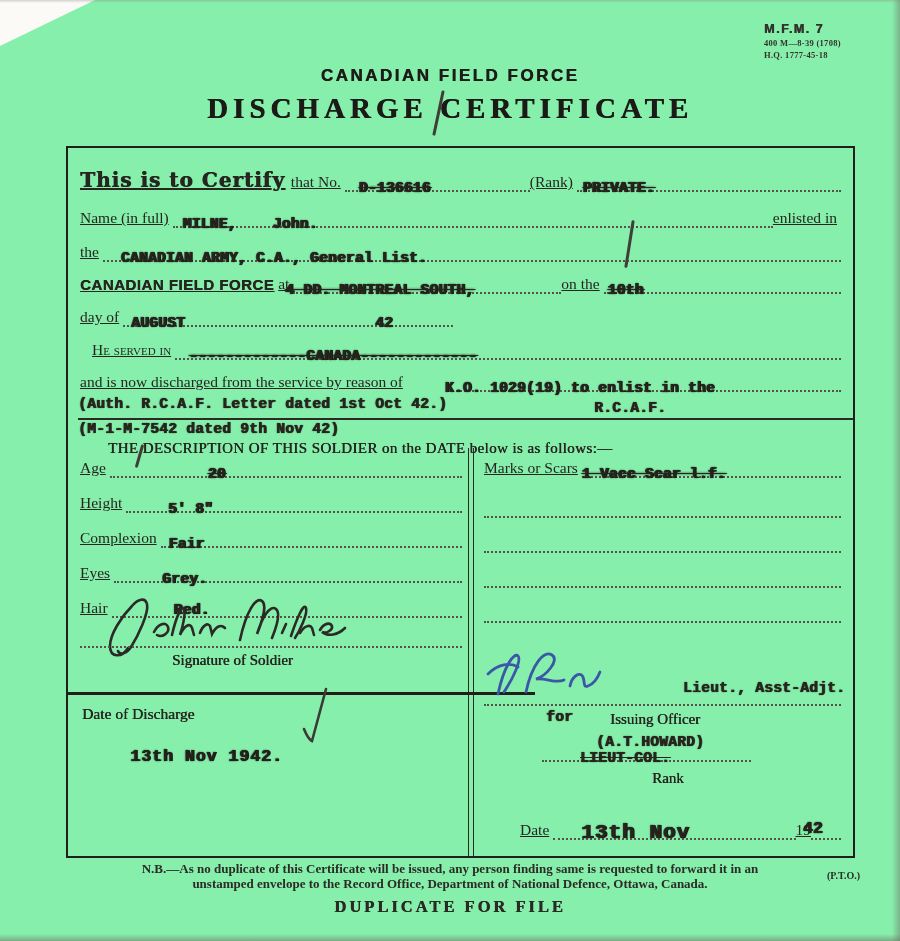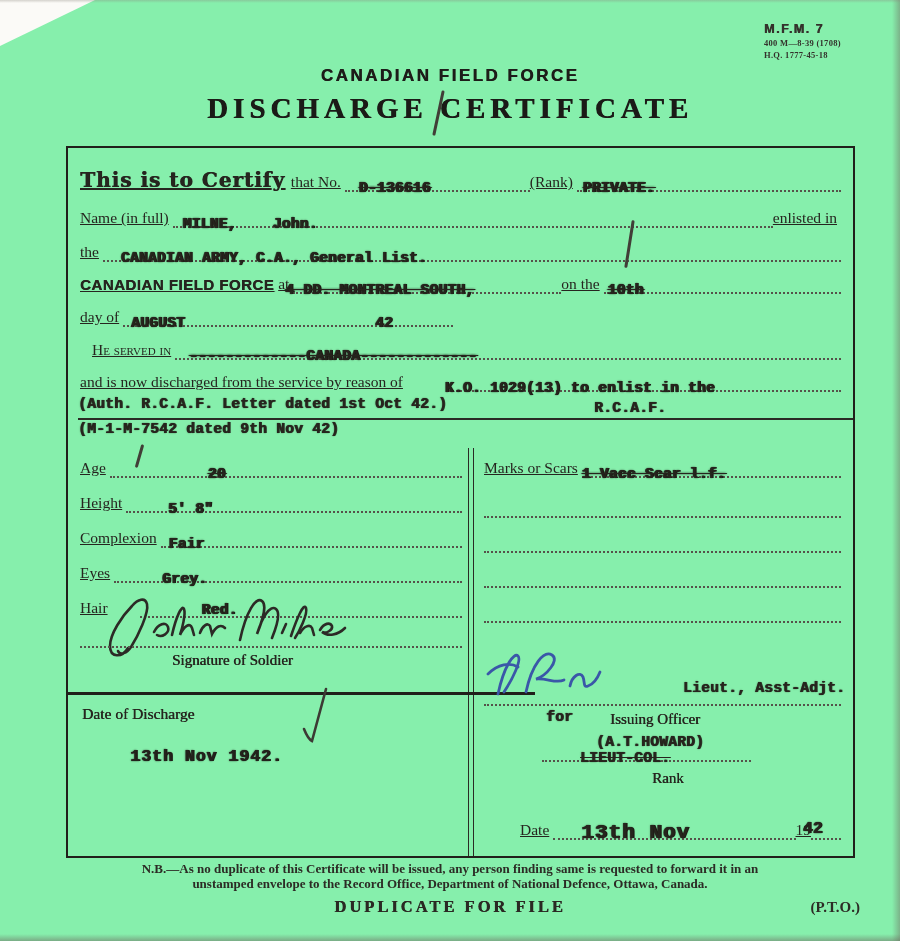--- a/index.html
+++ b/index.html
@@ -71,21 +71,21 @@
   .db-date{position:absolute;left:62px;top:52px;font-family:"Liberation Mono",monospace;
         font-weight:bold;font-size:16.5px;letter-spacing:1px;color:#23221c;
         text-shadow:1.2px 0 0 #1e1c16,0 0 1.6px rgba(30,28,22,.95);}
 
   .tick{position:absolute;width:2.5px;background:#413e37;border-radius:2px;}
 
   .nb{position:absolute;top:861px;left:55px;right:55px;text-align:center;
         font-size:13px;font-weight:bold;color:#2c2b25;line-height:1.18;}
   .dup{position:absolute;top:897px;left:0;right:0;text-align:center;font-size:16.5px;
         font-weight:bold;letter-spacing:3px;color:#2a2923;text-shadow:.5px 0 0 #2a2923;}
-  .pto{position:absolute;top:899px;right:40px;font-size:15px;font-weight:bold;color:#2c2b25;}
+  .pto{position:absolute;top:870px;right:40px;font-size:10px;font-weight:bold;color:#2c2b25;}
 
   svg.sig{position:absolute;}
 </style>
 </head>
 <body>
 
 <div id="page">
 
   <div class="corner-tear"></div>
   <div class="edge-right"></div>
@@ -155,33 +155,34 @@
     <div class="row" style="top:188px;text-align:center;">
       <span class="lbl smallcaps" style="padding-left:12px;">He served in</span>
       <span class="fill">
         <span class="typed heavy strike" style="left:14px;">-------------CANADA-------------</span>
       </span>
     </div>
 
     <div class="row" style="top:220px;gap:42px;">
       <span class="lbl">and is now discharged from the service by reason of</span>
       <span class="fill">
-        <span class="typed heavy" style="left:-4px;">K.O. 1029(13) to enlist in the</span>
+        <span class="typed heavy" style="left:-4px;">K.O. 1029(19) to enlist in the</span>
       </span>
     </div>
 
     <div class="authrow">
       <span class="typed-static heavy">(Auth. R.C.A.F. Letter dated 1st Oct 42.)</span>
       <span class="typed-static heavy" style="position:absolute;left:516px;bottom:2px;">R.C.A.F.</span>
     </div>
 
     <div class="refrow">
       <span class="typed-static heavy">(M-1-M-7542 dated 9th Nov 42)</span>
     </div>
 
+    <div class="deschdr">THE DESCRIPTION OF THIS SOLDIER on the DATE below is as follows:—</div>
 
     <div class="divider"></div>
 
     <div class="left-col">
       <div class="colrow" style="top:0;">
         <span class="lbl">Age</span>
         <span class="fill">
           <span class="typed heavy strike" style="left:98px;">20</span>
         </span>
       </div>
@@ -201,21 +202,21 @@
         </span>
       </div>
 
       <div class="colrow" style="top:105px;">
         <span class="lbl">Eyes</span>
         <span class="fill">
           <span class="typed heavy" style="left:48px;">Grey.</span>
         </span>
       </div>
 
-      <div class="colrow" style="top:140px;gap:28px;">
+      <div class="colrow" style="top:140px;">
         <span class="lbl">Hair</span>
         <span class="fill">
           <span class="typed heavy" style="left:62px;bottom:-2px;">Red.</span>
         </span>
       </div>
 
       <svg class="sig" style="left:18px;top:130px;" width="250" height="80" viewBox="0 0 250 80">
         <g fill="none" stroke="#2c2a26" stroke-width="2.6" stroke-linecap="round">
           <path d="M30,64 C24,74 12,74 12,62 C12,50 24,32 34,22 C40,15 47,13 49,20 C51,29 40,52 33,63 C29,69 22,72 20,67"></path>
           <path d="M56,48 C60,40 68,37 70,43 C72,49 64,54 59,51"></path>

